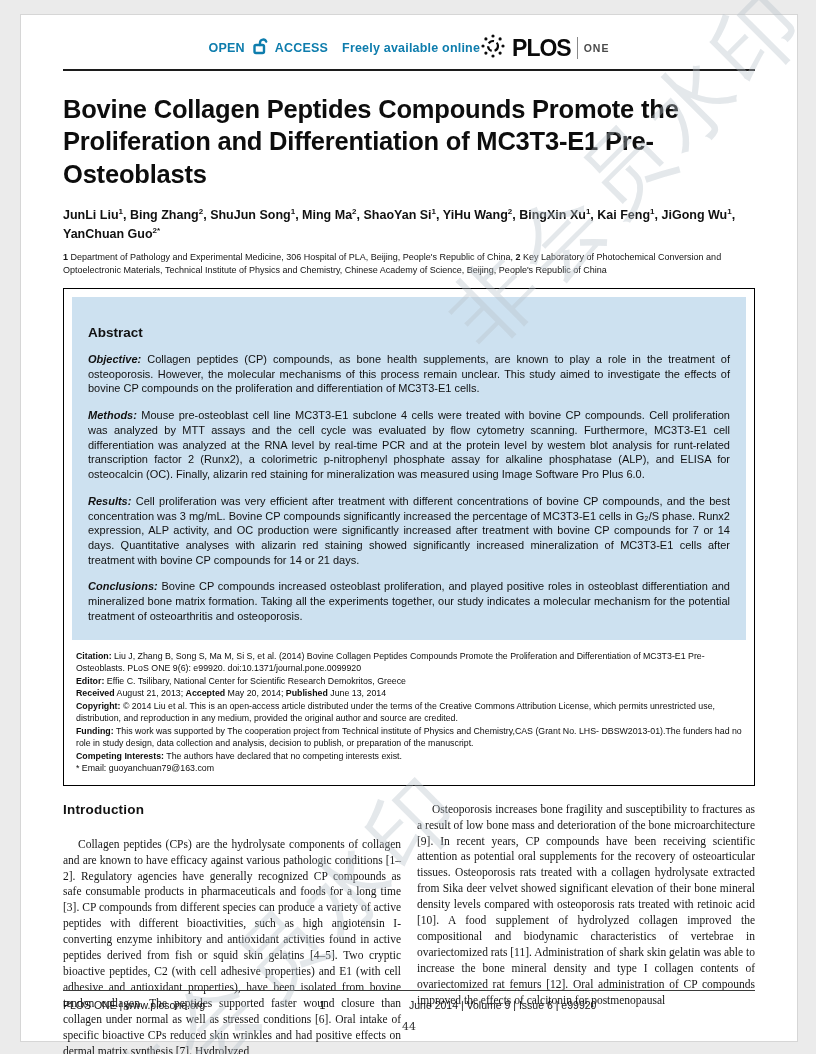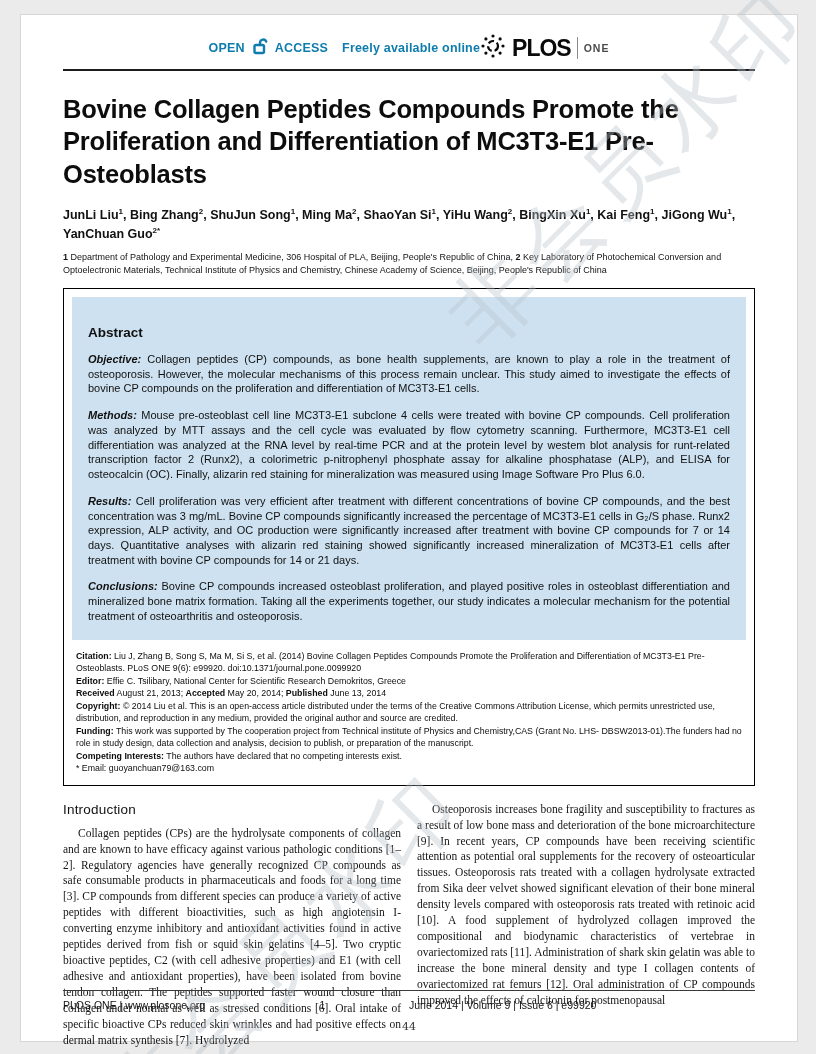--- a/index.html
+++ b/index.html
@@ -50,21 +50,21 @@
   .abstract-title{font-size:13.5px;font-weight:bold;margin:0 0 12px 0;}
   .abstract-box p{font-size:11px;line-height:1.34;text-align:justify;margin:0 0 12px 0;}
   .abstract-box .sec-label{font-weight:bold;font-style:italic;}
   .meta-rows{padding:2px 12px 10px 12px;}
   .meta-rows p{font-size:8.8px;line-height:1.42;margin:0 0 0 0;text-align:left;color:#0d0d0d;}
   .meta-rows b{font-weight:bold;}
 
   
   .intro{margin-top:16px;display:flex;gap:16px;}
   .col{flex:1 1 0;min-width:0;}
-  .intro-heading{font-size:13.5px;font-weight:normal;margin:0 0 9px 0;letter-spacing:0.2px;}
+  .intro-heading{font-size:13.5px;font-weight:bold;margin:0 0 20px 0;letter-spacing:0.2px;}
   .body-text{
     font-family:"Liberation Serif","DejaVu Serif",serif;
     font-size:11.5px;line-height:1.39;text-align:justify;margin:0;color:#151515;
   }
   .indent{text-indent:15px;}
 
   
   .footer{
     position:absolute;bottom:30px;left:42px;right:42px;
     border-top:1.2px solid #3a3a3a;padding-top:8px;

